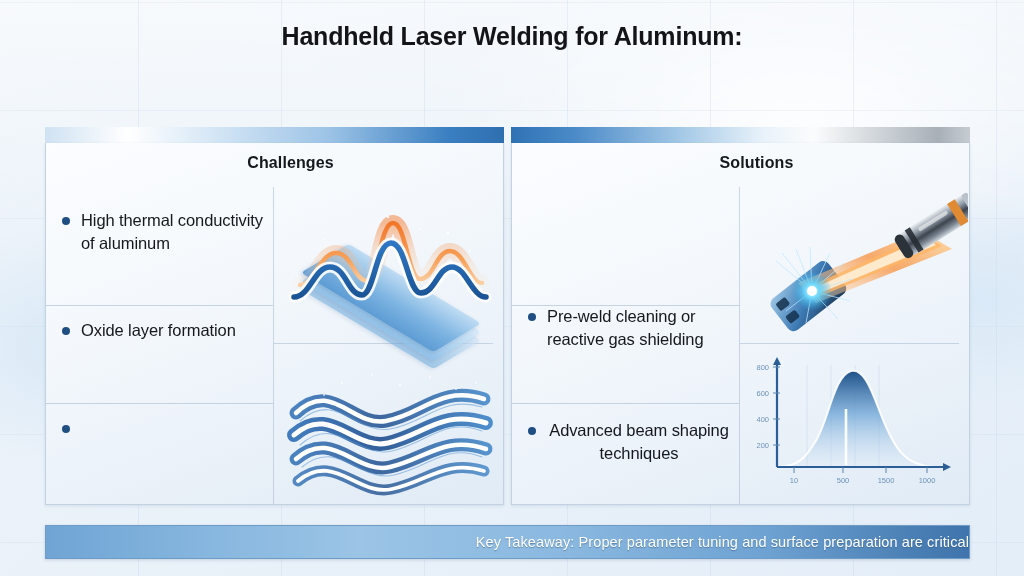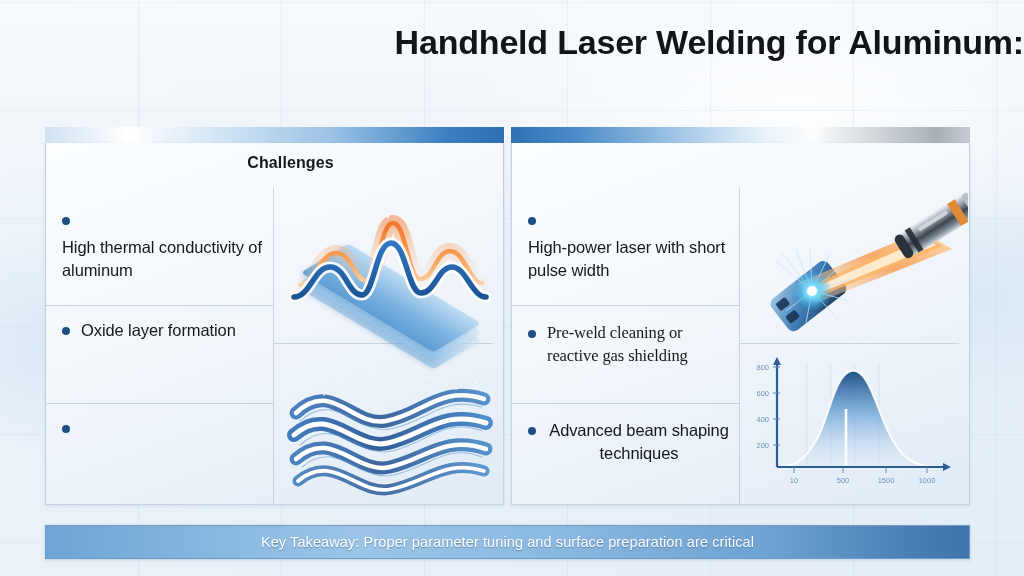--- a/index.html
+++ b/index.html
@@ -27,22 +27,22 @@
     position:absolute; inset:0;
     background:
       radial-gradient(ellipse 28% 30% at 8% 60%, rgba(198,222,243,0.5), rgba(198,222,243,0) 70%),
       radial-gradient(ellipse 24% 26% at 96% 52%, rgba(203,226,245,0.45), rgba(203,226,245,0) 70%);
     pointer-events:none;
   }
 
   
   .title{
     position:absolute; left:0; right:0; top:20px;
-    text-align:right; color:#121417;
-    font-size:34px; font-weight:bold; line-height:1.33;
+    text-align:center; color:#121417;
+    font-size:25px; font-weight:bold; line-height:1.33;
     letter-spacing:-0.2px;
   }
   .title .l2{ display:block; }
 
   
   .panel{ position:absolute; top:127px; height:378px; }
   .panel.left  { left:45px;  width:459px; }
   .panel.right { left:511px; width:459px; }
 
   .panel-bar{ height:16px; width:100%; }
@@ -75,25 +75,25 @@
     position:absolute; left:16px; right:8px;
     display:flex; gap:11px; align-items:flex-start;
   }
   .dot{
     width:8px; height:8px; border-radius:50%;
     background:#1e4e82; flex:none; margin-top:8px;
   }
   .btext{
     font-size:16.5px; line-height:1.37; color:#15181c; letter-spacing:-0.1px;
   }
-  .bullet.b1{ top:22px;flex-direction:column; }
+  .bullet.b1{ top:22px; }
   .bullet.b2{ top:132px; }
   .bullet.b3{ top:230px; }
   .right .bullet.b1{ top:22px; }
-  .right .bullet.b2{ top:135px;font-family:Liberation Serif, serif; }
+  .right .bullet.b2{ top:118px; }
   .right .bullet.b3{ top:232px;text-align:center; }
 
   .hline{
     position:absolute; height:1px; background:rgba(150,176,200,0.5);
   }
   .hline.t-a{ left:0; width:227px; top:118px; }
   .hline.t-b{ left:0; width:227px; top:216px; }
 
   .media-split{ position:absolute; left:0; right:10px; height:1px; background:rgba(150,176,200,0.45); top:156px; }
 
@@ -121,21 +121,21 @@
   .illu3{ left:6px; top:4px; width:222px; height:150px; }
 
   
   .illu4{ left:7px; top:160px; width:212px; height:160px; }
 
   
   .footer{
     position:absolute; left:45px; top:525px; width:925px; height:34px;
     background:linear-gradient(90deg,#6fa4d4 0%,#85b5de 16%,#9bc4e6 34%,#8ab8e0 56%,#6ea2d2 78%,#4a7fb5 94%,#3f74ac 100%);
     border:1px solid #6f9cc6;
-    display:flex; align-items:center; justify-content:center;
+    display:flex; align-items:center; justify-content:flex-end;
     box-shadow:0 1px 3px rgba(80,110,145,0.25);
   }
   .footer span{
     color:#ffffff; font-size:14.5px; letter-spacing:0.1px;
     text-shadow:0 1px 1px rgba(40,70,105,0.45);
   }
 </style>
 </head>
 <body>
 
@@ -243,26 +243,23 @@
           </svg>
         </div>
       </div>
     </div>
   </div>
 </div>
 
 <div class="panel right">
   <div class="panel-bar"></div>
   <div class="panel-body right">
+    <div class="panel-title">Solutions</div>
     <div class="cols">
       <div class="col-text">
-        <div class="bullet b1">
-          <span class="dot"></span>
-          <span class="btext">High-power laser with short pulse width</span>
-        </div>
         <div class="hline t-a"></div>
         <div class="bullet b2">
           <span class="dot"></span>
           <span class="btext">Pre-weld cleaning or reactive gas shielding</span>
         </div>
         <div class="hline t-b"></div>
         <div class="bullet b3">
           <span class="dot"></span>
           <span class="btext">Advanced beam shaping techniques</span>
         </div>

